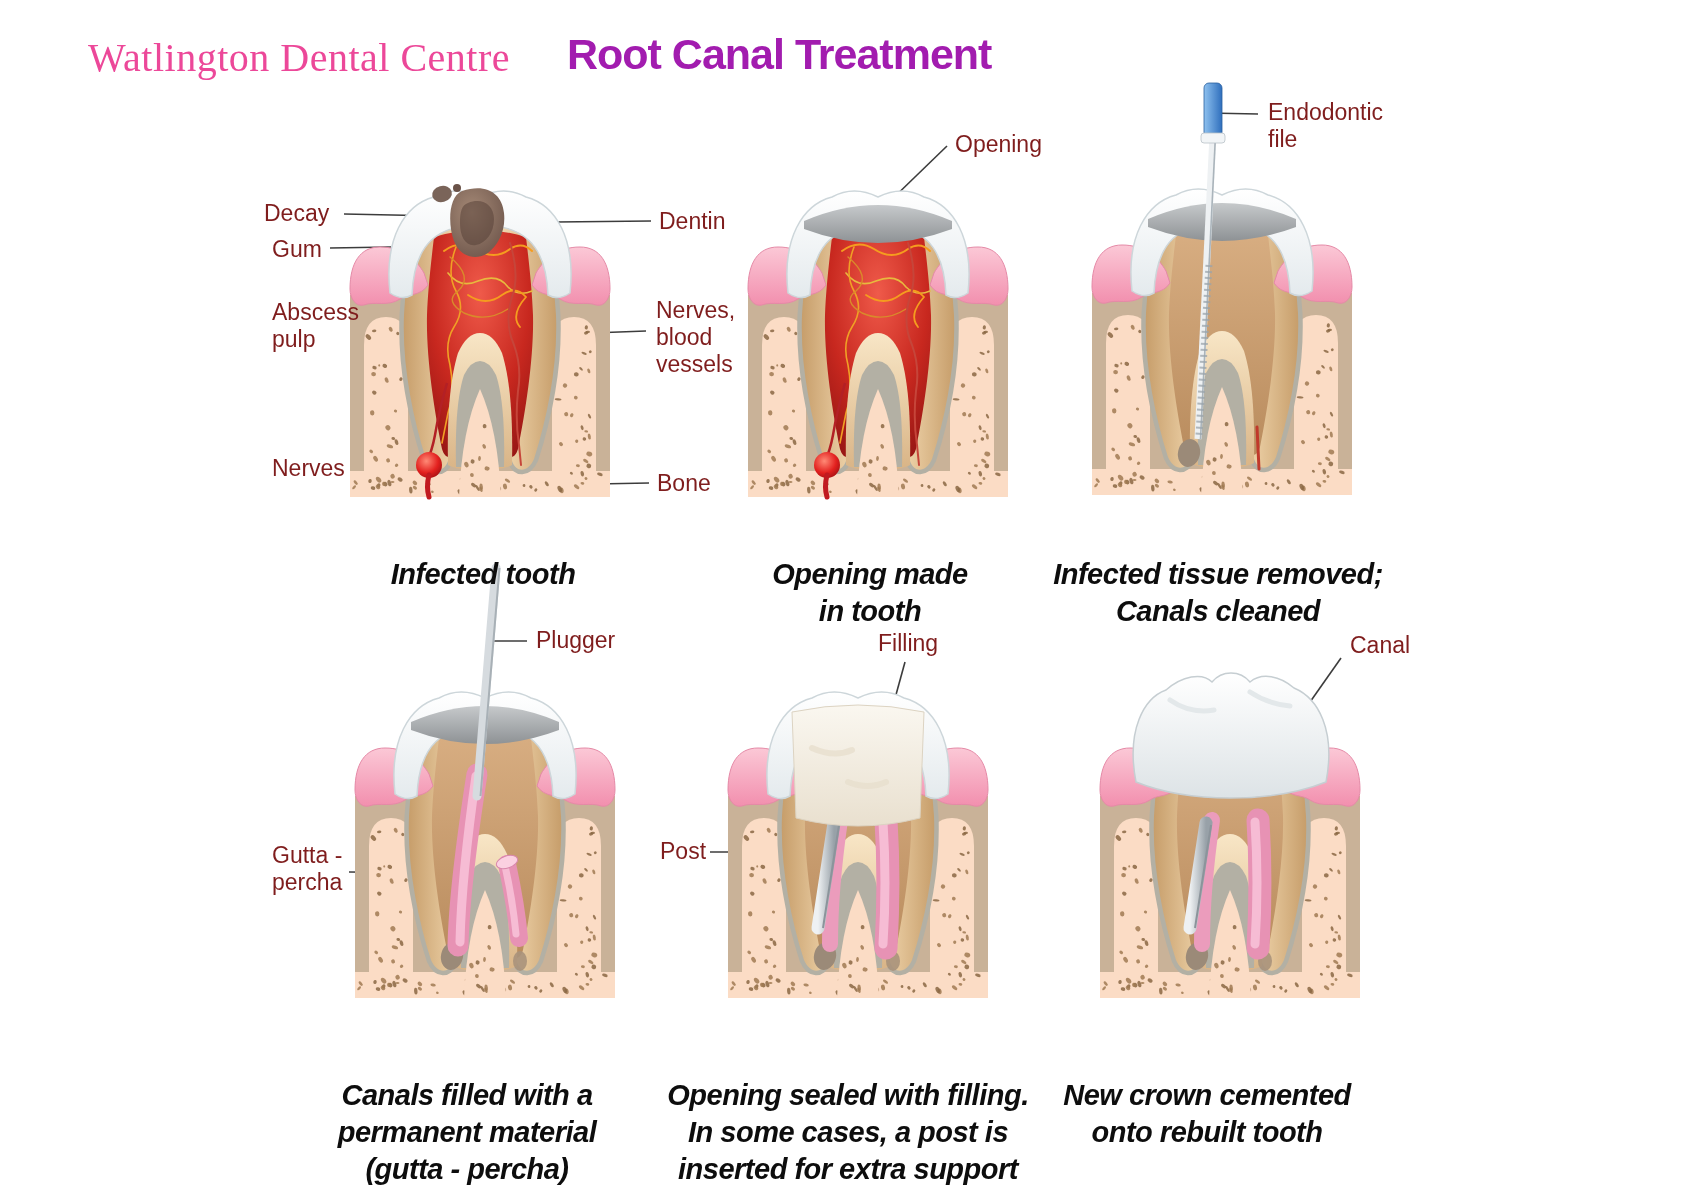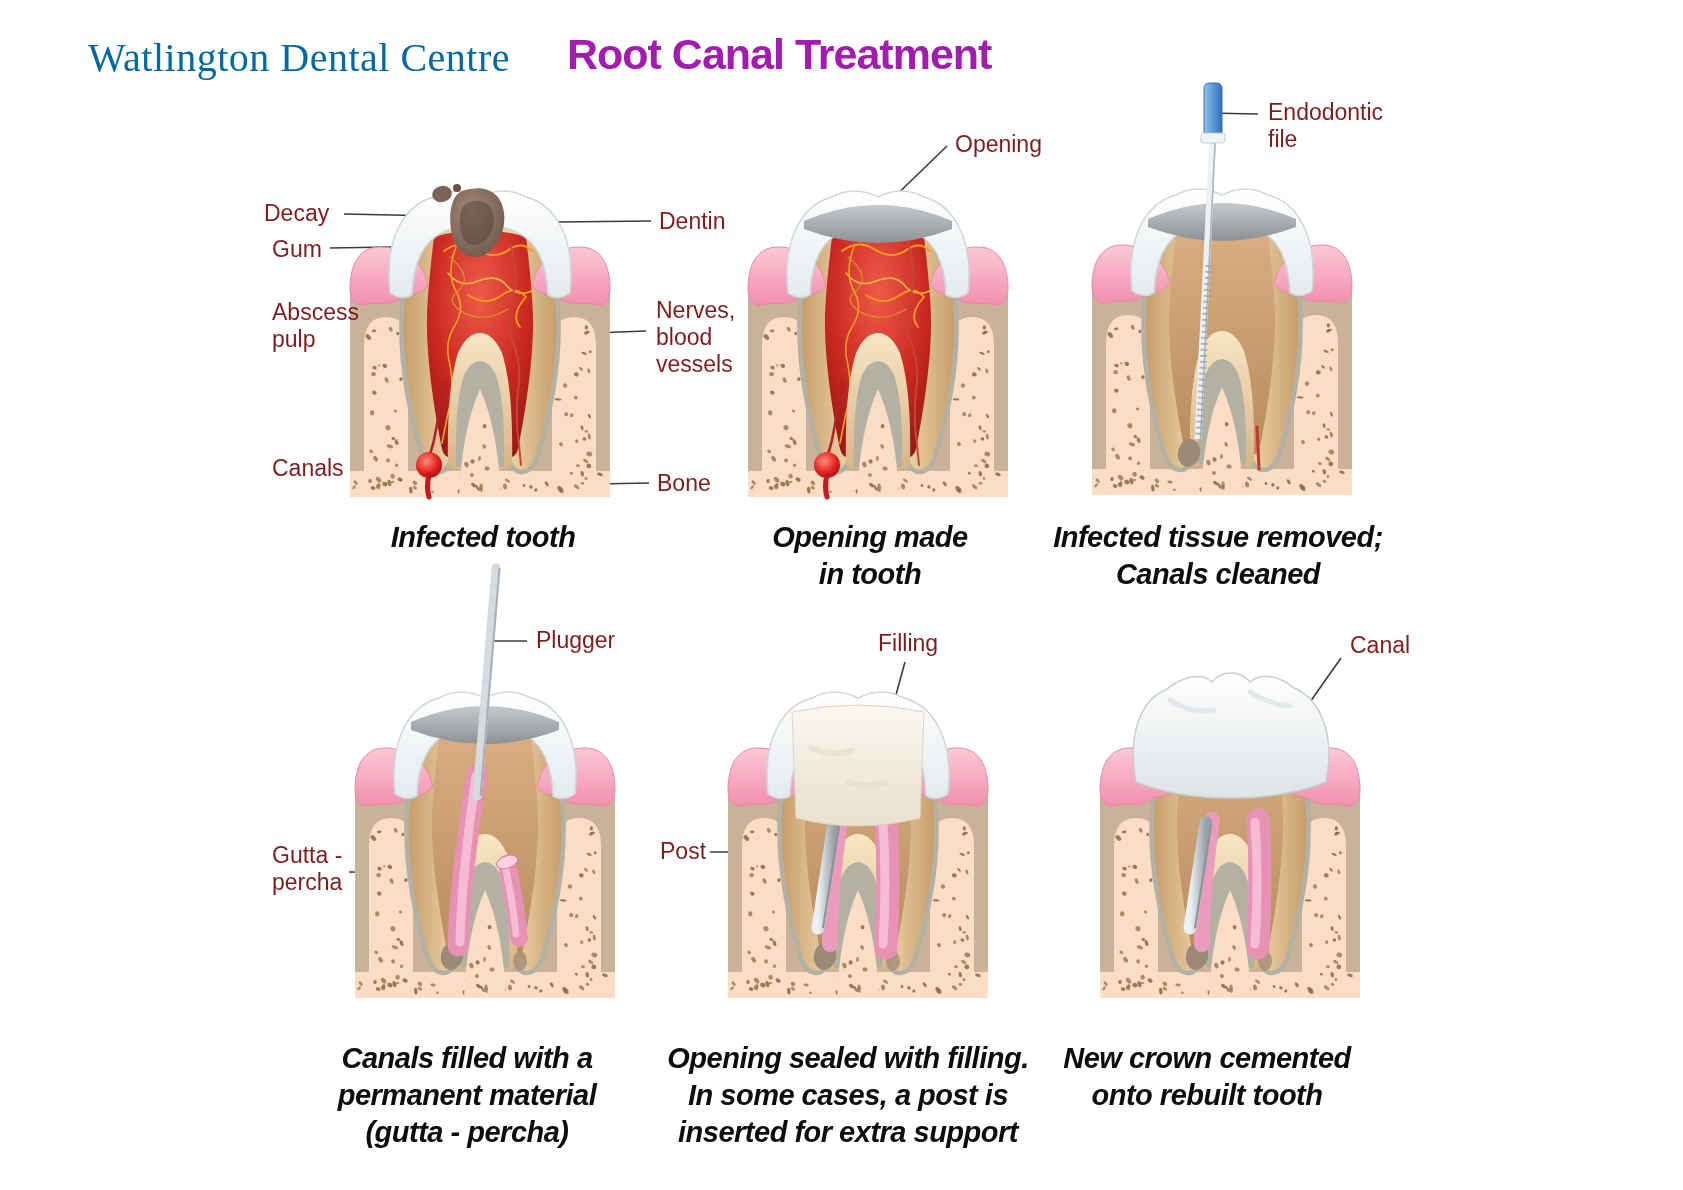--- a/index.html
+++ b/index.html
@@ -1,28 +1,28 @@
 <!DOCTYPE html>
 <html><head>
 <meta charset="utf-8">
 <style>
   html,body{margin:0;padding:0;background:#ffffff;}
   body{width:1683px;height:1190px;position:relative;overflow:hidden;
        font-family:"Liberation Sans", sans-serif;color:#1b1b1b;}
   .brand{position:absolute;left:88px;top:34px;font-family:"Liberation Serif", serif;
-         font-size:40px;letter-spacing:.5px;color:#0369a1;white-space:nowrap;}
+         font-size:40px;letter-spacing:.5px;color:#ec4899;white-space:nowrap;}
   .title{position:absolute;left:567px;top:30px;font-size:43px;font-weight:700;
          letter-spacing:-1px;color:#a21caf;white-space:nowrap;}
   .panel{position:absolute;width:260px;height:320px;}
   .panel svg{overflow:visible;display:block;}
   .lbl{position:absolute;font-size:23px;line-height:27px;color:#7f1d1d;
        white-space:pre-line;}
   .cap{position:absolute;transform:translateX(-50%);text-align:center;
        font-size:29px;line-height:37px;font-weight:700;font-style:italic;
-       letter-spacing:-.5px;color:#0d0d0d;white-space:pre-line;}
+       letter-spacing:-.5px;color:#0d0d0d;white-space:pre-line;margin-top:37px;}
   #leads{position:absolute;left:0;top:0;pointer-events:none;}
 </style>
 </head>
 <body>
 
 <div class="brand">Watlington Dental Centre</div>
 <div class="title">Root Canal Treatment</div>
 
 <svg id="leads" width="1683" height="1190">
     <line x1="344" y1="214" x2="489" y2="217" stroke="#3c3c3c" stroke-width="1.6"></line>
@@ -1244,21 +1244,21 @@
    <path d="M36,104 C26,52 44,20 66,12 C82,-2 102,-6 112,4 C122,-8 140,-8 150,4 C162,-6 180,-2 194,10 C218,20 236,52 226,104 C196,116 164,120 130,120 C96,120 66,116 36,104 Z" fill="url(#g5crownG)" stroke="#c6ced2" stroke-width="1.5"></path>
    <path d="M70,22 q20,14 44,10 M150,14 q18,12 40,14" stroke="#e3e8ea" stroke-width="5" fill="none" stroke-linecap="round"></path>
   </g>
     </svg>
   </div>
 
 <div class="lbl" style="left:264px;top:200px">Decay</div>
 <div class="lbl" style="left:272px;top:236px">Gum</div>
 <div class="lbl" style="left:272px;top:299px">Abscess
 pulp</div>
-<div class="lbl" style="left:272px;top:455px">Canals</div>
+<div class="lbl" style="left:272px;top:455px">Nerves</div>
 <div class="lbl" style="left:659px;top:208px">Dentin</div>
 <div class="lbl" style="left:656px;top:297px">Nerves,
 blood
 vessels</div>
 <div class="lbl" style="left:657px;top:470px">Bone</div>
 <div class="lbl" style="left:955px;top:131px">Opening</div>
 <div class="lbl" style="left:1268px;top:99px">Endodontic
 file</div>
 <div class="lbl" style="left:536px;top:627px">Plugger</div>
 <div class="lbl" style="left:272px;top:842px">Gutta -

